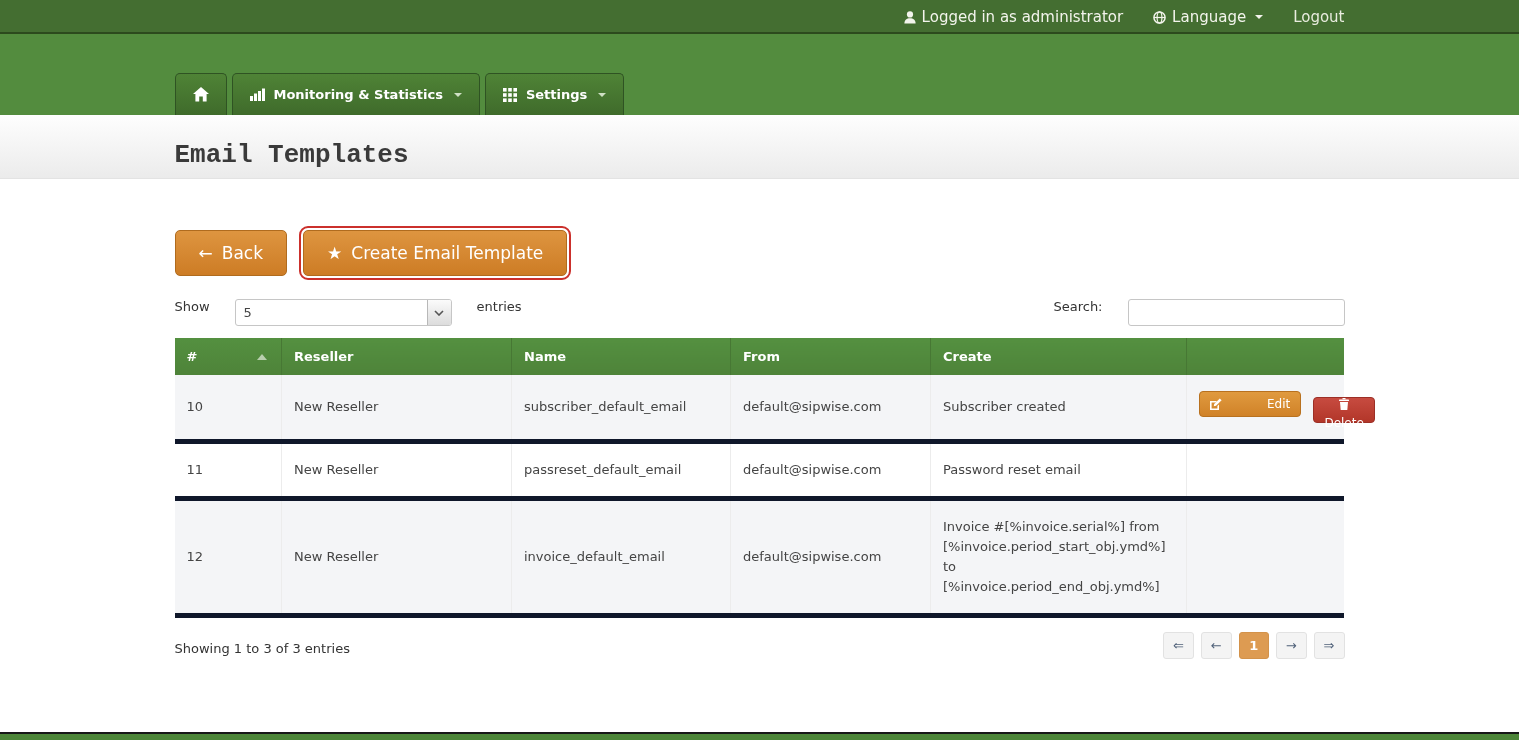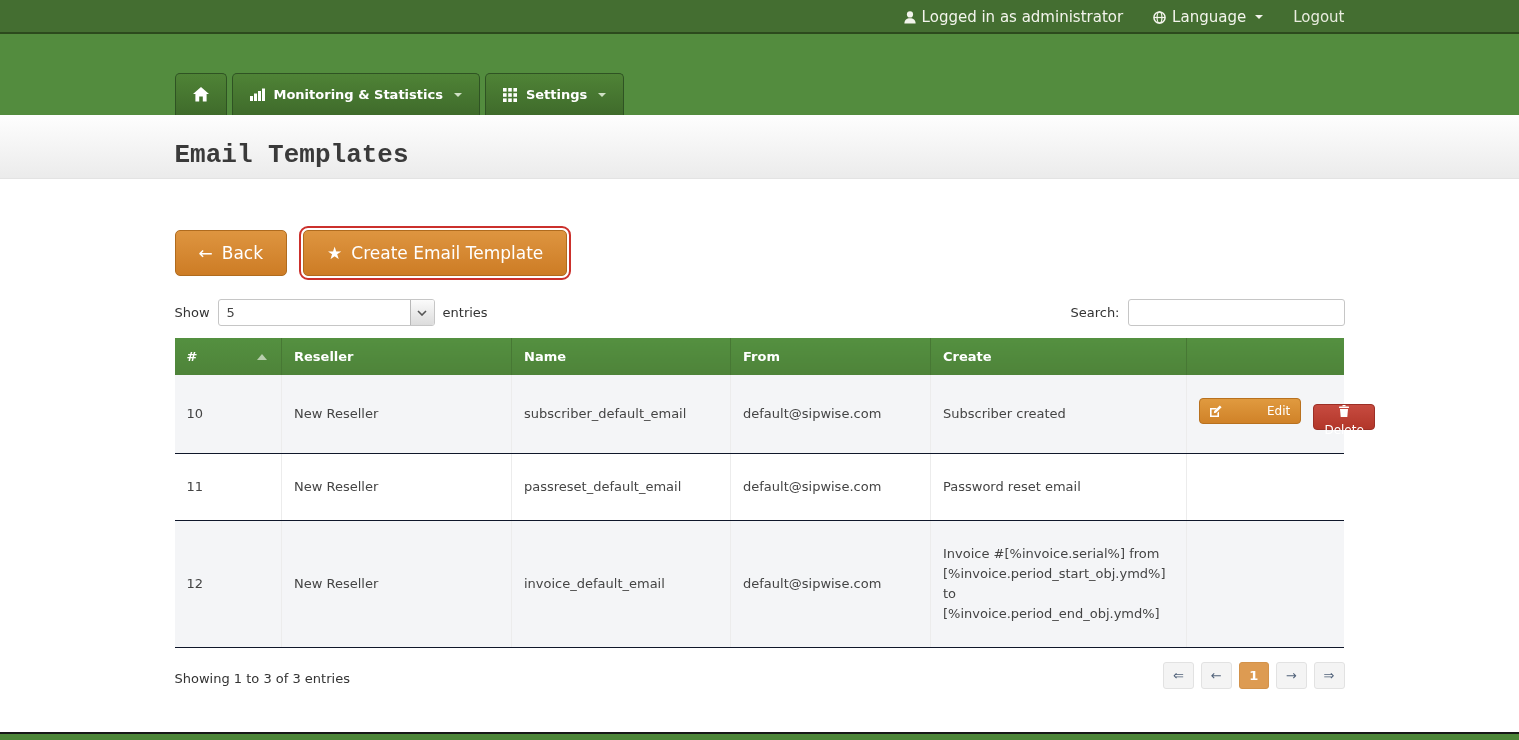--- a/index.html
+++ b/index.html
@@ -46,21 +46,21 @@
   .btn-big {
     height:46px; display:inline-flex; align-items:center; gap:9px; padding:0 23px;
     background:linear-gradient(#de9540,#cd7c25); border:1px solid #b06b1e; border-radius:5px;
     color:#fff; font-size:17px; cursor:pointer; font-family:inherit;
   }
   .btn-create { margin-left:16px; outline:2px solid #cb302c; outline-offset:2px; }
   .icon-glyph { font-style:normal; }
 
   
   .table-controls { display:flex; justify-content:space-between; align-items:center; margin-top:21px; font-size:13px; color:#333; }
-  .show-group, .search-group { display:flex; align-items:center; gap:8px; }
+  .show-group, .search-group { display:flex; gap:25px; }
   .select-wrap { position:relative; width:217px; height:27px; }
   .select-wrap select {
     width:100%; height:100%; border:1px solid #c6c6c6; border-radius:3px; background:#fff;
     font-size:13px; color:#444; padding:0 26px 0 8px; appearance:none; -webkit-appearance:none;
     font-family:inherit;
   }
   .select-arrow {
     position:absolute; top:1px; right:1px; bottom:1px; width:24px; pointer-events:none;
     background:linear-gradient(#fbfbfb,#dcdcdc); border-left:1px solid #b8b8b8; border-radius:0 2px 2px 0;
     display:flex; align-items:center; justify-content:center; color:#555;
@@ -76,22 +76,22 @@
     background:linear-gradient(#549040,#4e8339); color:#fff; font-size:13px; font-weight:bold;
     text-align:left; padding:11px 12px; border-right:1px solid #477834; position:relative; cursor:pointer;
   }
   table.data th:last-child { border-right:none; }
   th .sort-asc {
     position:absolute; right:14px; top:50%; margin-top:-3px;
     width:0; height:0; border-left:5px solid transparent; border-right:5px solid transparent;
     border-bottom:6px solid #b9cfae;
   }
   table.data td {
-    font-size:13px; color:#444; padding:23px 12px; line-height:20px;
-    border-right:1px solid #ececec; border-bottom:1px solid #0f172a; vertical-align:middle;
+    font-size:13px; color:#444; padding:16px 12px; line-height:20px;
+    border-right:1px solid #ececec; border-bottom:5px solid #0f172a; vertical-align:middle;
     word-wrap:break-word;
     margin-top:48px;
   }
   table.data td:last-child { border-right:none; }
   table.data tr.stripe { background:#f4f5f7; }
   .col-id{width:107px}.col-reseller{width:230px}.col-name{width:219px}.col-from{width:200px}.col-subject{width:256px}.col-actions{width:157px}
   .actions-cell { white-space:nowrap; }
   .btn-sm {
     display:inline-flex; align-items:center; gap:6px; height:26px; padding:0 10px;
     border-radius:4px; color:#fff; font-size:12px; cursor:pointer; font-family:inherit;

